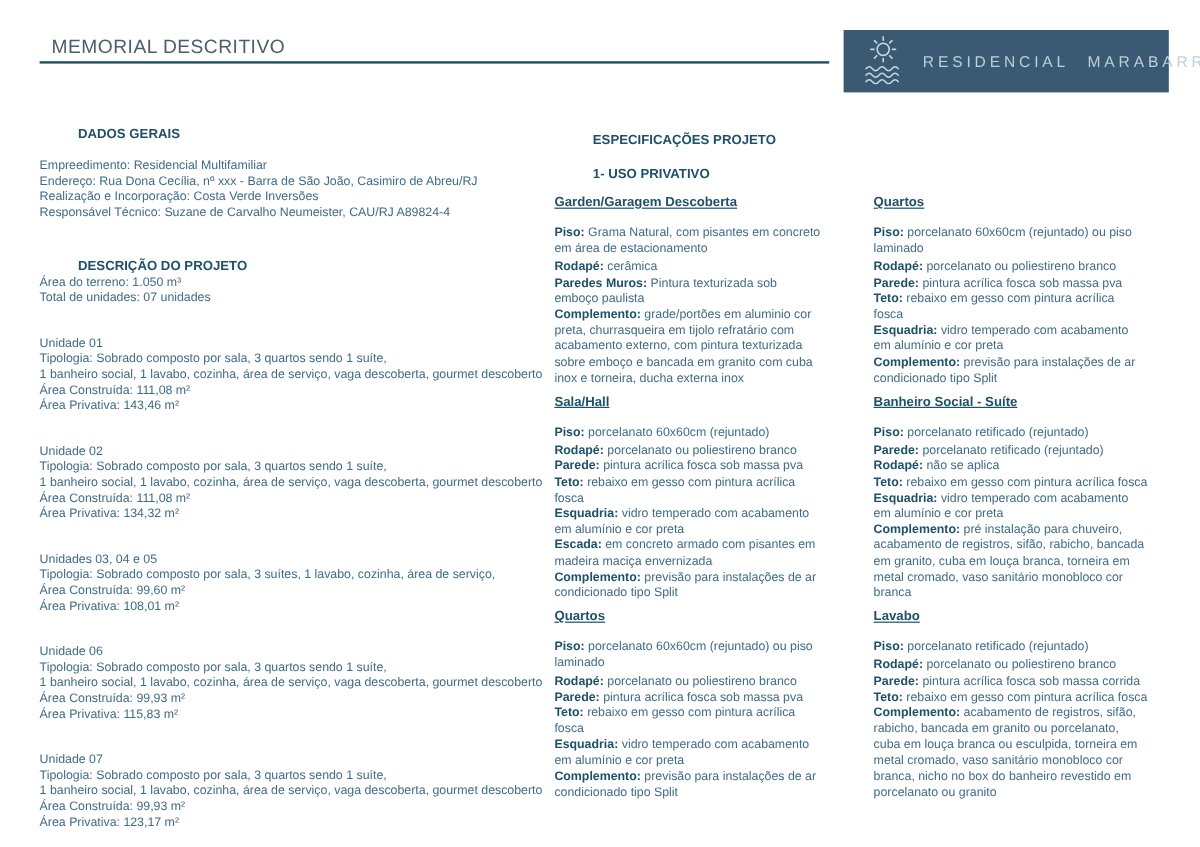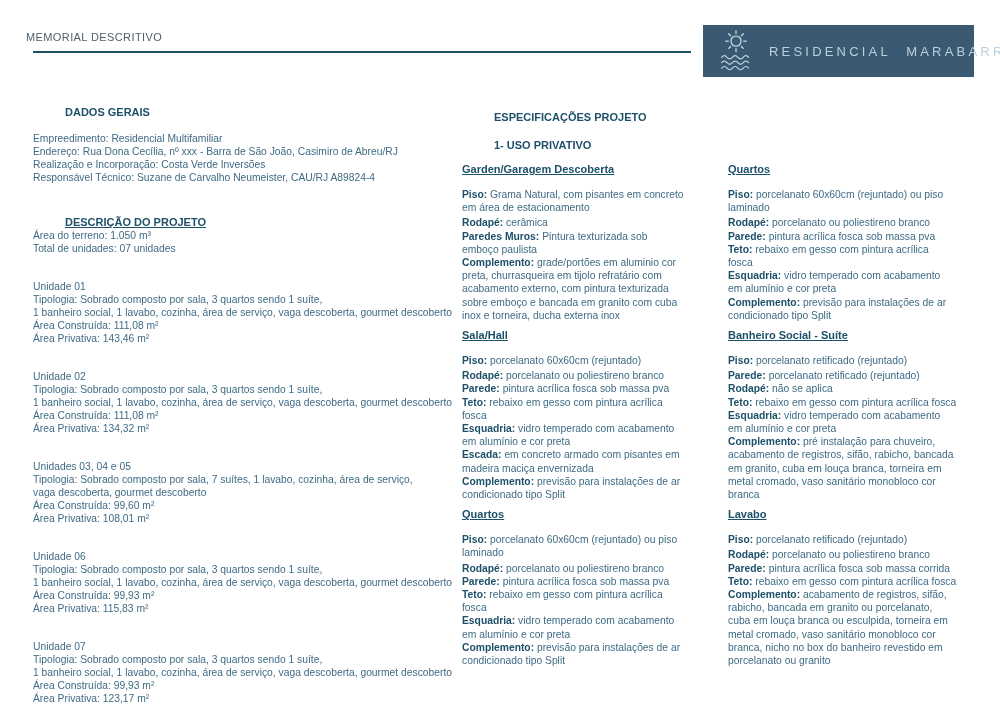--- a/index.html
+++ b/index.html
@@ -11,22 +11,22 @@
     --logo-text:#bccfda;
   }
   *{box-sizing:border-box;}
   html,body{margin:0;padding:0;}
   body{
     width:1000px;height:706px;background:#ffffff;position:relative;overflow:hidden;
     font-family:"Liberation Sans", sans-serif;
     -webkit-font-smoothing:antialiased;
   }
   .doc-title{
-    position:absolute;left:26px;top:31px;
-    font-size:11px;letter-spacing:.4px;color:var(--title);
+    position:absolute;left:43px;top:31px;
+    font-size:16px;letter-spacing:.4px;color:var(--title);
   }
   .title-rule{
     position:absolute;left:33px;top:51px;width:658px;height:2px;background:var(--accent);
   }
   .logo{
     position:absolute;left:703px;top:25px;width:271px;height:52px;
     background:var(--logo-bg);display:flex;align-items:center;
   }
   .logo svg{margin-left:15px;flex:0 0 auto;}
   .logo-text{
@@ -35,21 +35,21 @@
   }
   .col{position:absolute;color:var(--body);}
   .col-left{left:33px;top:106px;width:440px;font-size:10.3px;line-height:13px;}
   .col-left .doc-line{white-space:nowrap;}
   .col-mid{left:462px;top:111px;width:252px;font-size:10.3px;line-height:13.2px;}
   .col-right{left:728px;top:163px;width:252px;font-size:10.3px;line-height:13.2px;}
   .sec-heading{
     font-weight:bold;color:var(--heading);font-size:11px;line-height:13px;margin-left:32px;
   }
   .sec-heading.dados{margin-bottom:13px;}
-  .sec-heading.desc{margin-top:32px;text-decoration:underline;}
+  .sec-heading.desc{margin-top:32px;}
   .sec-heading.esp{margin-bottom:15px;}
   .sec-heading.uso{margin-bottom:11px;}
   .unidade-block{margin-top:25px;}
   .spec-section{margin-bottom:7px;}
   .spec-heading{
     font-weight:bold;color:var(--heading);font-size:11px;line-height:13px;margin:0 0 12px;text-decoration:underline;
   }
   .spec-item{white-space:pre-line;}
   .spec-item.first{margin-bottom:2px;}
   .spec-label{font-weight:bold;color:var(--heading);}
@@ -103,22 +103,21 @@
         </div>
         <div class="unidade-block">
           <div class="doc-line unidade-title">Unidade 02</div>
           <div class="doc-line">Tipologia: Sobrado composto por sala, 3 quartos sendo 1 suíte,</div>
           <div class="doc-line">1 banheiro social, 1 lavabo, cozinha, área de serviço, vaga descoberta, gourmet descoberto</div>
           <div class="doc-line">Área Construída: 111,08 m²</div>
           <div class="doc-line">Área Privativa: 134,32 m²</div>
         </div>
         <div class="unidade-block">
           <div class="doc-line unidade-title">Unidades 03, 04 e 05</div>
-          <div class="doc-line">Tipologia: Sobrado composto por sala, 7 suítes, 1 lavabo, cozinha, área de serviço,</div>
-          <div class="doc-line">vaga descoberta, gourmet descoberto</div>
+          <div class="doc-line">Tipologia: Sobrado composto por sala, 3 suítes, 1 lavabo, cozinha, área de serviço,</div>
           <div class="doc-line">Área Construída: 99,60 m²</div>
           <div class="doc-line">Área Privativa: 108,01 m²</div>
         </div>
         <div class="unidade-block">
           <div class="doc-line unidade-title">Unidade 06</div>
           <div class="doc-line">Tipologia: Sobrado composto por sala, 3 quartos sendo 1 suíte,</div>
           <div class="doc-line">1 banheiro social, 1 lavabo, cozinha, área de serviço, vaga descoberta, gourmet descoberto</div>
           <div class="doc-line">Área Construída: 99,93 m²</div>
           <div class="doc-line">Área Privativa: 115,83 m²</div>
         </div>

